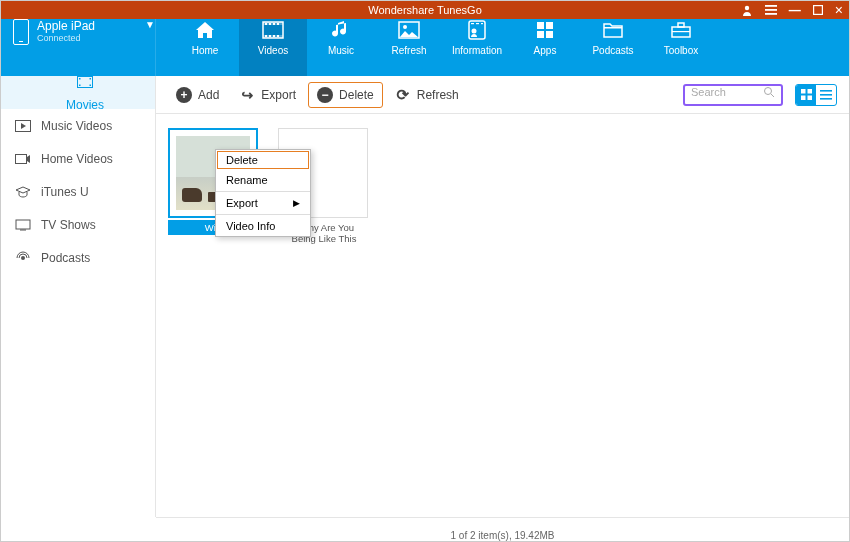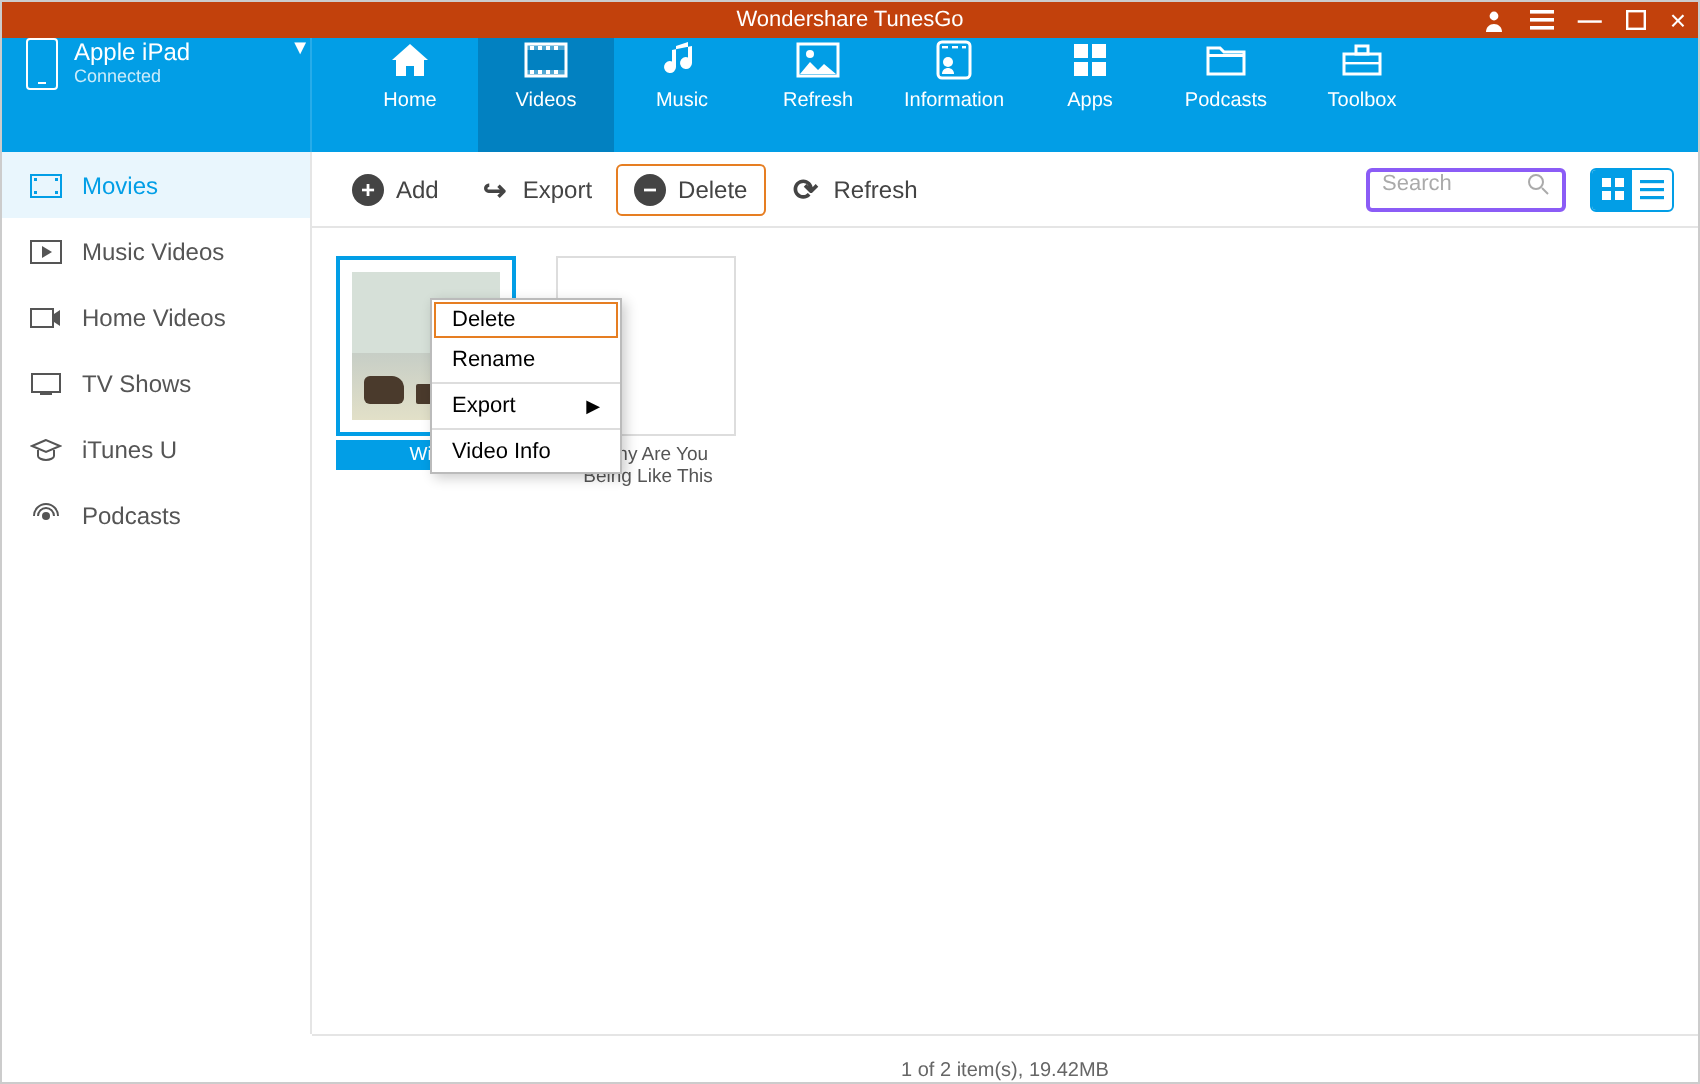--- a/index.html
+++ b/index.html
@@ -24,21 +24,21 @@
 .nav { display: flex; align-items: stretch; padding-left: 15px; }
 .nav-item { width: 68px; display: flex; flex-direction: column; align-items: center; justify-content: flex-start; gap: 4px; cursor: pointer; color: #fff; }
 .nav-item.active { background: #0281c1; }
 .nav-item .icon { height: 22px; display: flex; align-items: center; justify-content: center; }
 .nav-item .label { font-size: 10px; }
 
 
 .body { display: flex; height: calc(542px - 18px - 57px - 24px - 2px); }
 .sidebar { width: 155px; background: #fff; border-right: 1px solid #e5e5e5; }
 .side-item { height: 33px; display: flex; align-items: center; gap: 10px; padding-left: 14px; font-size: 12px; color: #555; cursor: pointer; }
-.side-item.active { background: #e9f6fd; color: #029ee6; }
+.side-item.active { background: #e9f6fd; color: #029ee6; flex-direction: column; }
 .side-item .side-icon { width: 16px; height: 12px; display: flex; align-items: center; justify-content: center; color: inherit; }
 
 .main { flex: 1; display: flex; flex-direction: column; }
 .toolbar { height: 38px; border-bottom: 1px solid #e5e5e5; display: flex; align-items: center; padding: 0 12px; gap: 4px; }
 .tool-btn { display: flex; align-items: center; gap: 6px; padding: 4px 8px; font-size: 12px; color: #444; cursor: pointer; border-radius: 3px; }
 .tool-btn.highlighted { border: 1.5px solid #e67e22; }
 .tool-icon { width: 16px; height: 16px; border-radius: 50%; display: flex; align-items: center; justify-content: center; color: #fff; font-size: 12px; font-weight: bold; }
 .tool-icon.dark { background: #444; }
 .tool-icon.refresh { background: none; color: #444; font-size: 15px; }
 .tool-icon.arrow { background: none; color: #444; font-size: 14px; }
@@ -230,34 +230,34 @@
           <svg width="16" height="12" viewBox="0 0 16 12">
             <rect x="0.5" y="1.5" width="11" height="9" fill="none" stroke="currentColor"></rect>
             <path d="M12 4l3-2v8l-3-2z" fill="currentColor"></path>
           </svg>
         </span>
       <span>Home Videos</span>
     </div>
     <div class="side-item">
       <span class="side-icon">
           <svg width="16" height="12" viewBox="0 0 16 12">
+            <path d="M8 1L1 4l7 3 7-3z" fill="none" stroke="currentColor"></path>
+            <path d="M4 6v3c0 1 2 2 4 2s4-1 4-2V6" fill="none" stroke="currentColor"></path>
+          </svg>
+        </span>
+      <span>iTunes U</span>
+    </div>
+    <div class="side-item">
+      <span class="side-icon">
+          <svg width="16" height="12" viewBox="0 0 16 12">
             <rect x="1" y="1" width="14" height="9" fill="none" stroke="currentColor"></rect>
             <rect x="5" y="10.5" width="6" height="1" fill="currentColor"></rect>
           </svg>
         </span>
       <span>TV Shows</span>
-    </div>
-    <div class="side-item">
-      <span class="side-icon">
-          <svg width="16" height="12" viewBox="0 0 16 12">
-            <path d="M8 1L1 4l7 3 7-3z" fill="none" stroke="currentColor"></path>
-            <path d="M4 6v3c0 1 2 2 4 2s4-1 4-2V6" fill="none" stroke="currentColor"></path>
-          </svg>
-        </span>
-      <span>iTunes U</span>
     </div>
     <div class="side-item">
       <span class="side-icon">
           <svg width="14" height="14" viewBox="0 0 14 14">
             <circle cx="7" cy="7" r="2" fill="currentColor"></circle>
             <path d="M3 7a4 4 0 018 0M1 7a6 6 0 0112 0" fill="none" stroke="currentColor"></path>
           </svg>
         </span>
       <span>Podcasts</span>
     </div>

